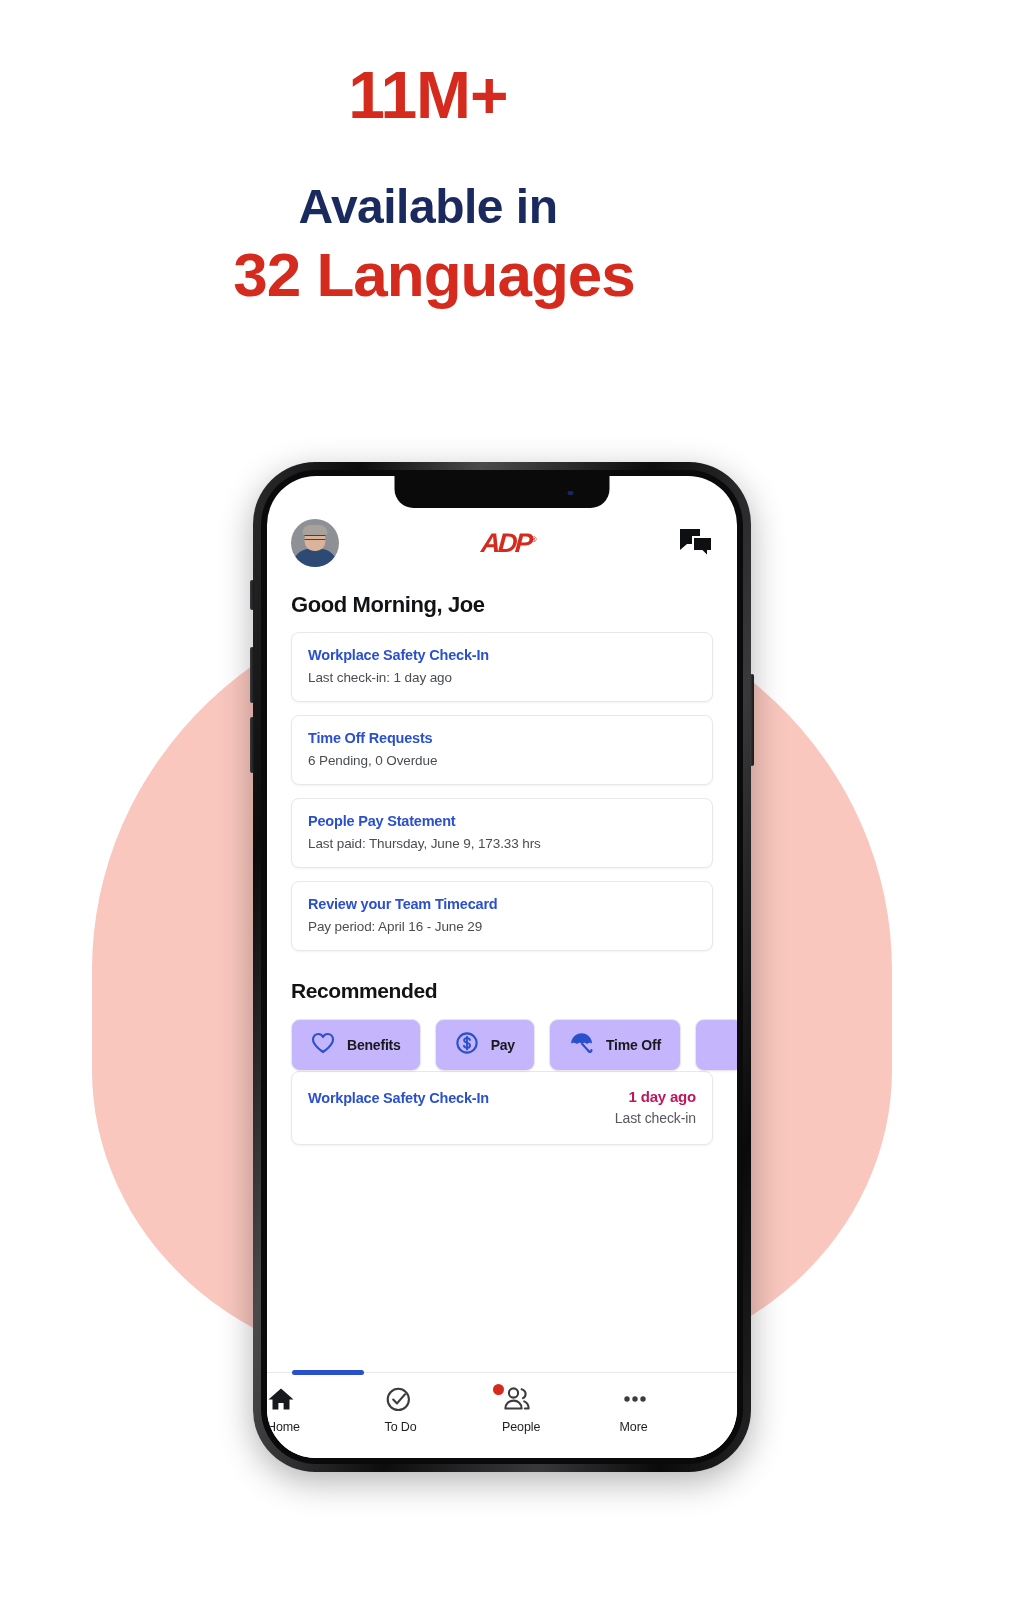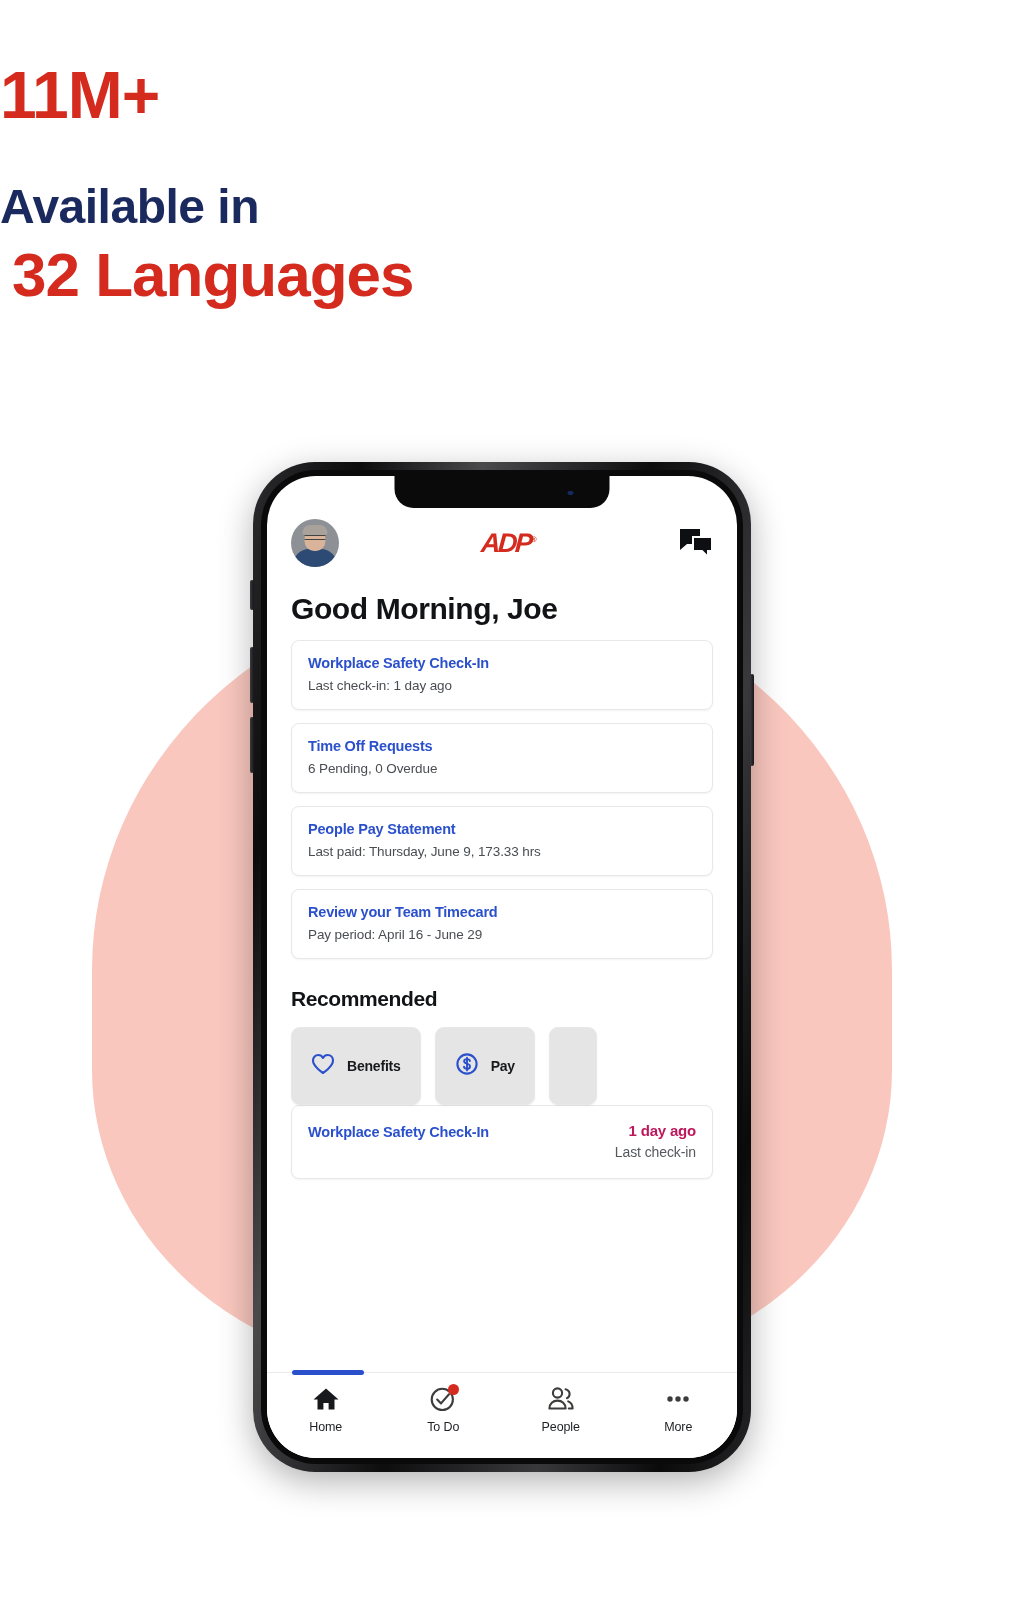--- a/index.html
+++ b/index.html
@@ -12,21 +12,21 @@
     overflow: hidden;
     position: relative;
   }
 
   
   .headline {
     position: absolute;
     top: 62px;
     left: 0;
     width: 856px;
-    text-align: left;
+    text-align: center;
     z-index: 5;
   }
   .hl-11m {
     font-size: 66px;
     font-weight: 700;
     color: #D42B1E;
     letter-spacing: -1px;
     line-height: 1.02;
   }
   .hl-monthly {
@@ -194,21 +194,21 @@
     letter-spacing: 0;
   }
   .chat-icon { width: 34px; height: 30px; flex: 0 0 auto; }
 
   
   .app-body {
     padding: 0 24px;
     position: relative;
   }
   .greeting {
-    font-size: 30px;
+    font-size: 22px;
     font-weight: 700;
     color: #111316;
     letter-spacing: -0.4px;
     margin: 20px 0 14px 0;
   }
   .task-card {
     background: #ffffff;
     border: 1px solid #e7e8ea;
     border-radius: 8px;
     padding: 14px 16px 16px 16px;
@@ -250,25 +250,25 @@
     font-weight: 700;
     letter-spacing: -0.2px;
   }
 
   .chip-row {
     display: flex;
     gap: 14px;
     margin-right: -40px;
   }
   .chip {
-    background: #e5e5e5;
+    background: #c4b5fd;
     border: 1px solid #e7e8ea;
     border-radius: 9px;
     box-shadow: 0 1px 2px rgba(0,0,0,0.05);
-    height: 78px;
+    height: 52px;
     display: flex;
     align-items: center;
     gap: 12px;
     padding: 0 19px;
     flex: 0 0 auto;
     text-align: center;
   }
   .chip-label {
     font-size: 14px;
     font-weight: 700;
@@ -328,21 +328,20 @@
   }
   .tabbar {
     display: flex;
     height: 100%;
     padding-top: 11px;
   }
   .tab {
     flex: 1;
     display: flex;
     flex-direction: column;
-    align-items: center;
     gap: 6px;
   }
   .tab-icon { position: relative; height: 30px; display:flex; align-items:center; }
   .tab-label {
     font-size: 12.5px;
     color: #1d1f22;
     letter-spacing: -0.1px;
   }
   .badge-dot {
     position: absolute;
@@ -439,20 +438,30 @@
           <span>
             <svg width="24" height="24" viewBox="0 0 24 24" aria-hidden="true">
               <circle cx="12" cy="12" r="9.6" fill="none" stroke="#2B50CC" stroke-width="2.1"></circle>
               <path d="M12 5.6 v12.8" stroke="#2B50CC" stroke-width="1.9" stroke-linecap="round"></path>
               <path d="M14.9 9.1 C14.9 7.8 13.6 7.1 12 7.1 C10.4 7.1 9.1 7.8 9.1 9.2 C9.1 12.5 15 10.9 15 14.4 C15 15.9 13.6 16.8 12 16.8 C10.3 16.8 9 16 9 14.6" fill="none" stroke="#2B50CC" stroke-width="1.9" stroke-linecap="round"></path>
             </svg>
           </span>
           <span class="chip-label">Pay</span>
         </div>
 
+        <div class="chip">
+          <span>
+            <svg width="25" height="24" viewBox="0 0 25 24" aria-hidden="true">
+              <path d="M2.2 12.4 C2.2 6.6 7 2.2 12.6 2.2 C18.2 2.2 23 6.6 23 12.4 C21 10.9 19.6 11.9 18.1 13 C16.6 11.9 15 10.9 13 12.4 C11 10.9 9.4 11.9 7.9 13 C6.4 11.9 4.6 10.9 2.2 12.4 Z" fill="#2B50CC"></path>
+              <path d="M13 12.8 L19.8 20.3" stroke="#2B50CC" stroke-width="2.2" stroke-linecap="round"></path>
+              <path d="M19.8 20.3 C21 21.6 22.7 20.6 22.4 19" fill="none" stroke="#2B50CC" stroke-width="2.2" stroke-linecap="round"></path>
+            </svg>
+          </span>
+          <span class="chip-label">Time Off</span>
+        </div>
 
         <div class="chip" style="width:48px;padding:0;"></div>
       </div>
 
 
       <div class="status-card">
         <div class="status-title">Workplace Safety Check-In</div>
         <div class="status-right">
           <div class="status-value">1 day ago</div>
           <div class="status-caption">Last check-in</div>

